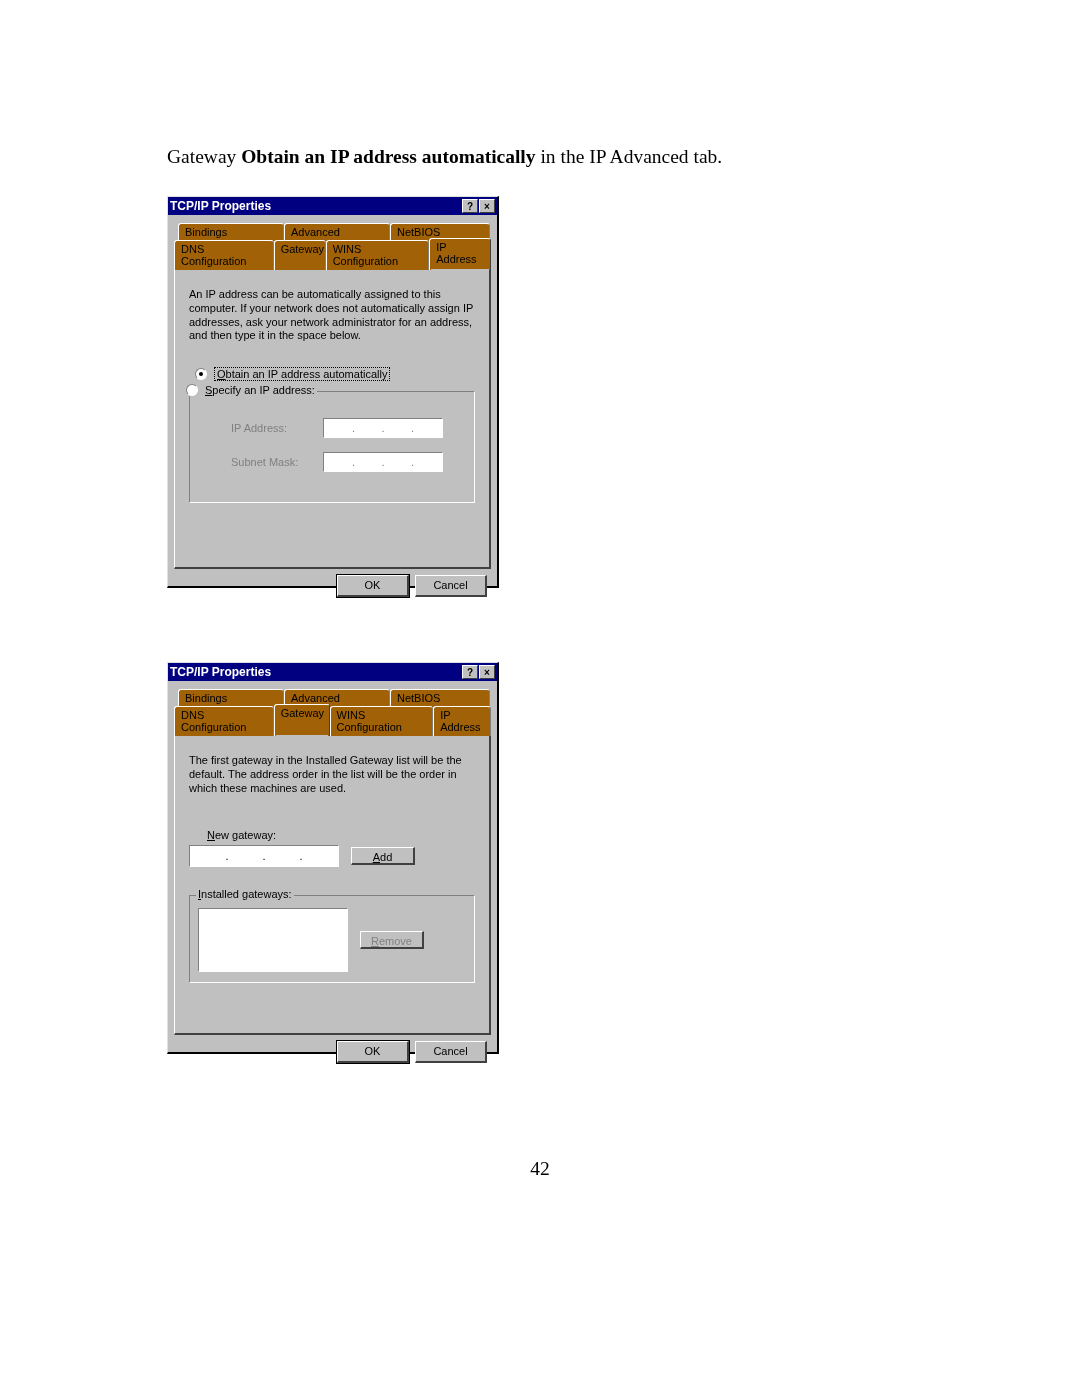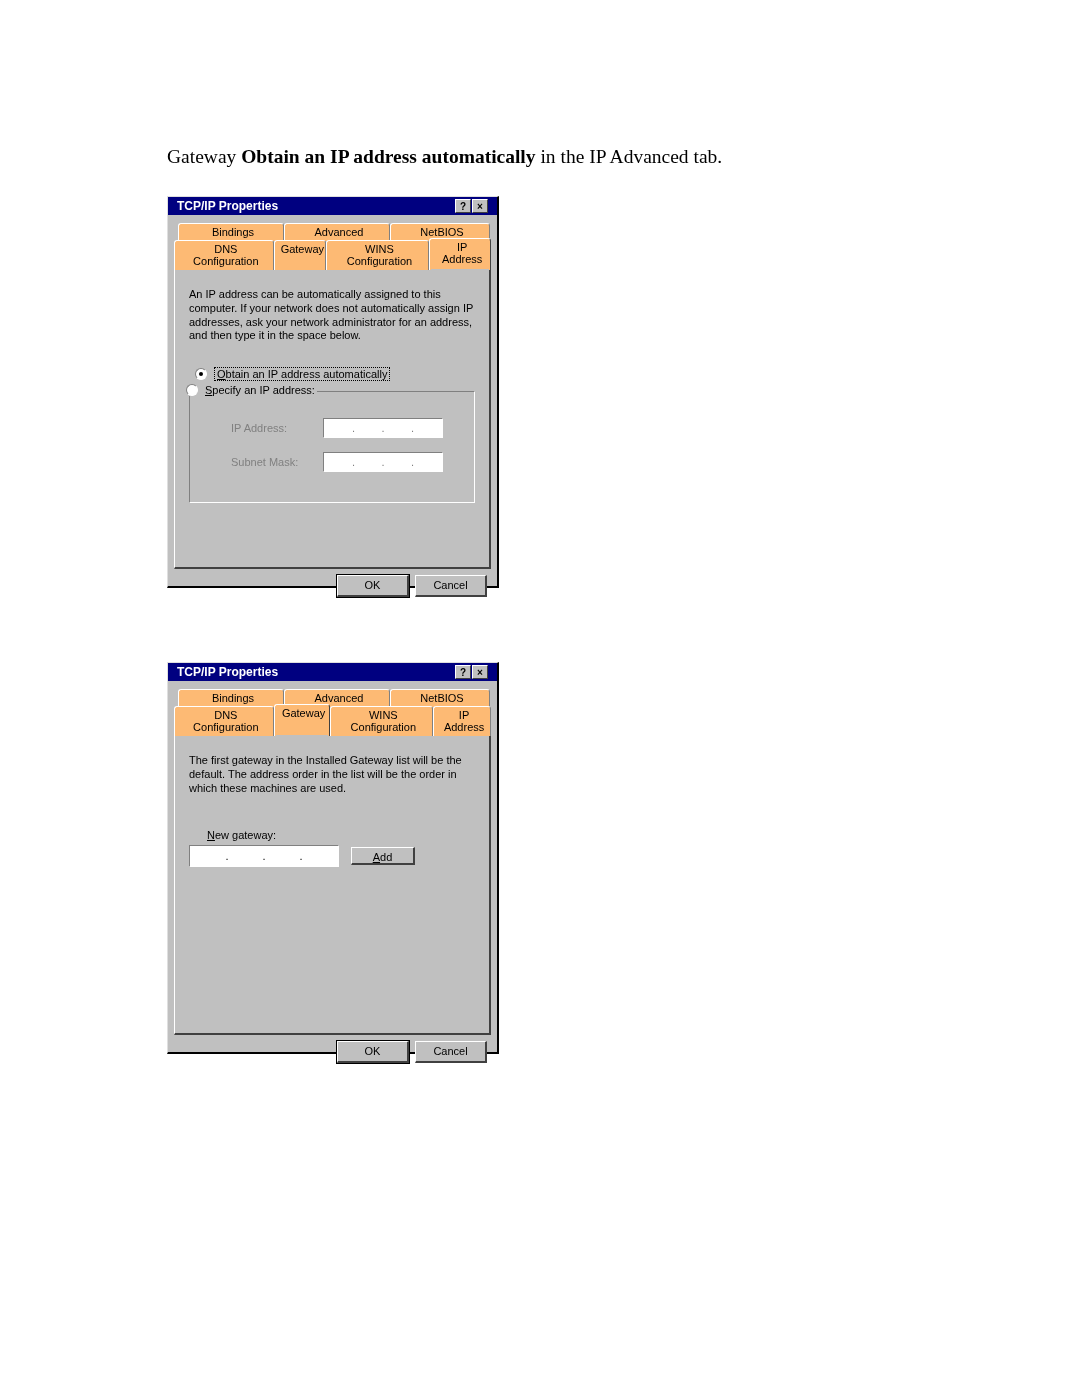--- a/index.html
+++ b/index.html
@@ -40,21 +40,21 @@
     border-color: #dfdfdf #000 #000 #dfdfdf;
     box-sizing: border-box;
     font-family: "MS Sans Serif", Tahoma, Arial, sans-serif;
     font-size: 11px;
   }
   .titlebar {
     background: #000080;
     color: #fff;
     font-weight: bold;
     font-size: 12px;
-    padding: 2px 9px;
+    padding: 2px 2px;
     display: flex;
     align-items: center;
     justify-content: space-between;
   }
   .title-buttons { display: flex; gap: 1px; }
   .title-btn {
     width: 16px; height: 14px;
     background: #c0c0c0;
     border-style: solid;
     border-width: 1px;
@@ -67,31 +67,31 @@
     align-items: center;
     justify-content: center;
     box-sizing: border-box;
   }
   .content-pad {
     padding: 8px 6px 6px 6px;
   }
   
   .tabrow { display: flex; }
   .tab {
-    background: #fdba74;
+    background: #a16207;
     border-style: solid;
     border-width: 1px 1px 0 1px;
     border-color: #fff #808080 transparent #fff;
     border-radius: 3px 3px 0 0;
     padding: 2px 2px 3px 6px;
     font-size: 11px;
     color: #000;
     position: relative;
     box-sizing: border-box;
-    text-align: center;
+    text-align: left;
   }
   .tabrow.top { margin-left: 4px; }
   .tabrow.bottom { margin-top: -1px; }
   .tab.active {
     z-index: 5;
     padding-bottom: 5px;
     margin-top: -2px;
     border-color: #fff #404040 transparent #fff;
   }
   .tab.active::after {
@@ -344,24 +344,32 @@
               <span class="dot-sep">.</span>
               <span class="octet"></span>
               <span class="dot-sep">.</span>
               <span class="octet"></span>
               <span class="dot-sep">.</span>
               <span class="octet"></span>
           </div>
           <div class="btn small"><span class="underline-access">A</span><span>dd</span></div>
         </div>
 
+        <div class="group-frame section-gap">
+          <div class="legend" style="left:6px;"><span class="underline-access">I</span><span>nstalled gateways:</span></div>
+          <div class="row-inline" style="margin-top:6px;">
+            <div class="listbox"></div>
+            <div class="btn small disabled"><span class="underline-access">R</span><span>emove</span></div>
+          </div>
+        </div>
         <div style="height:34px;"></div>
       </div>
 
       <div class="dlg-buttons">
         <div class="btn default"><span>OK</span></div>
         <div class="btn"><span>Cancel</span></div>
       </div>
     </div>
   </div>
 
+  <div class="page-number" style="top:1158px;">42</div>
 
 </div>
 
 </body></html>

